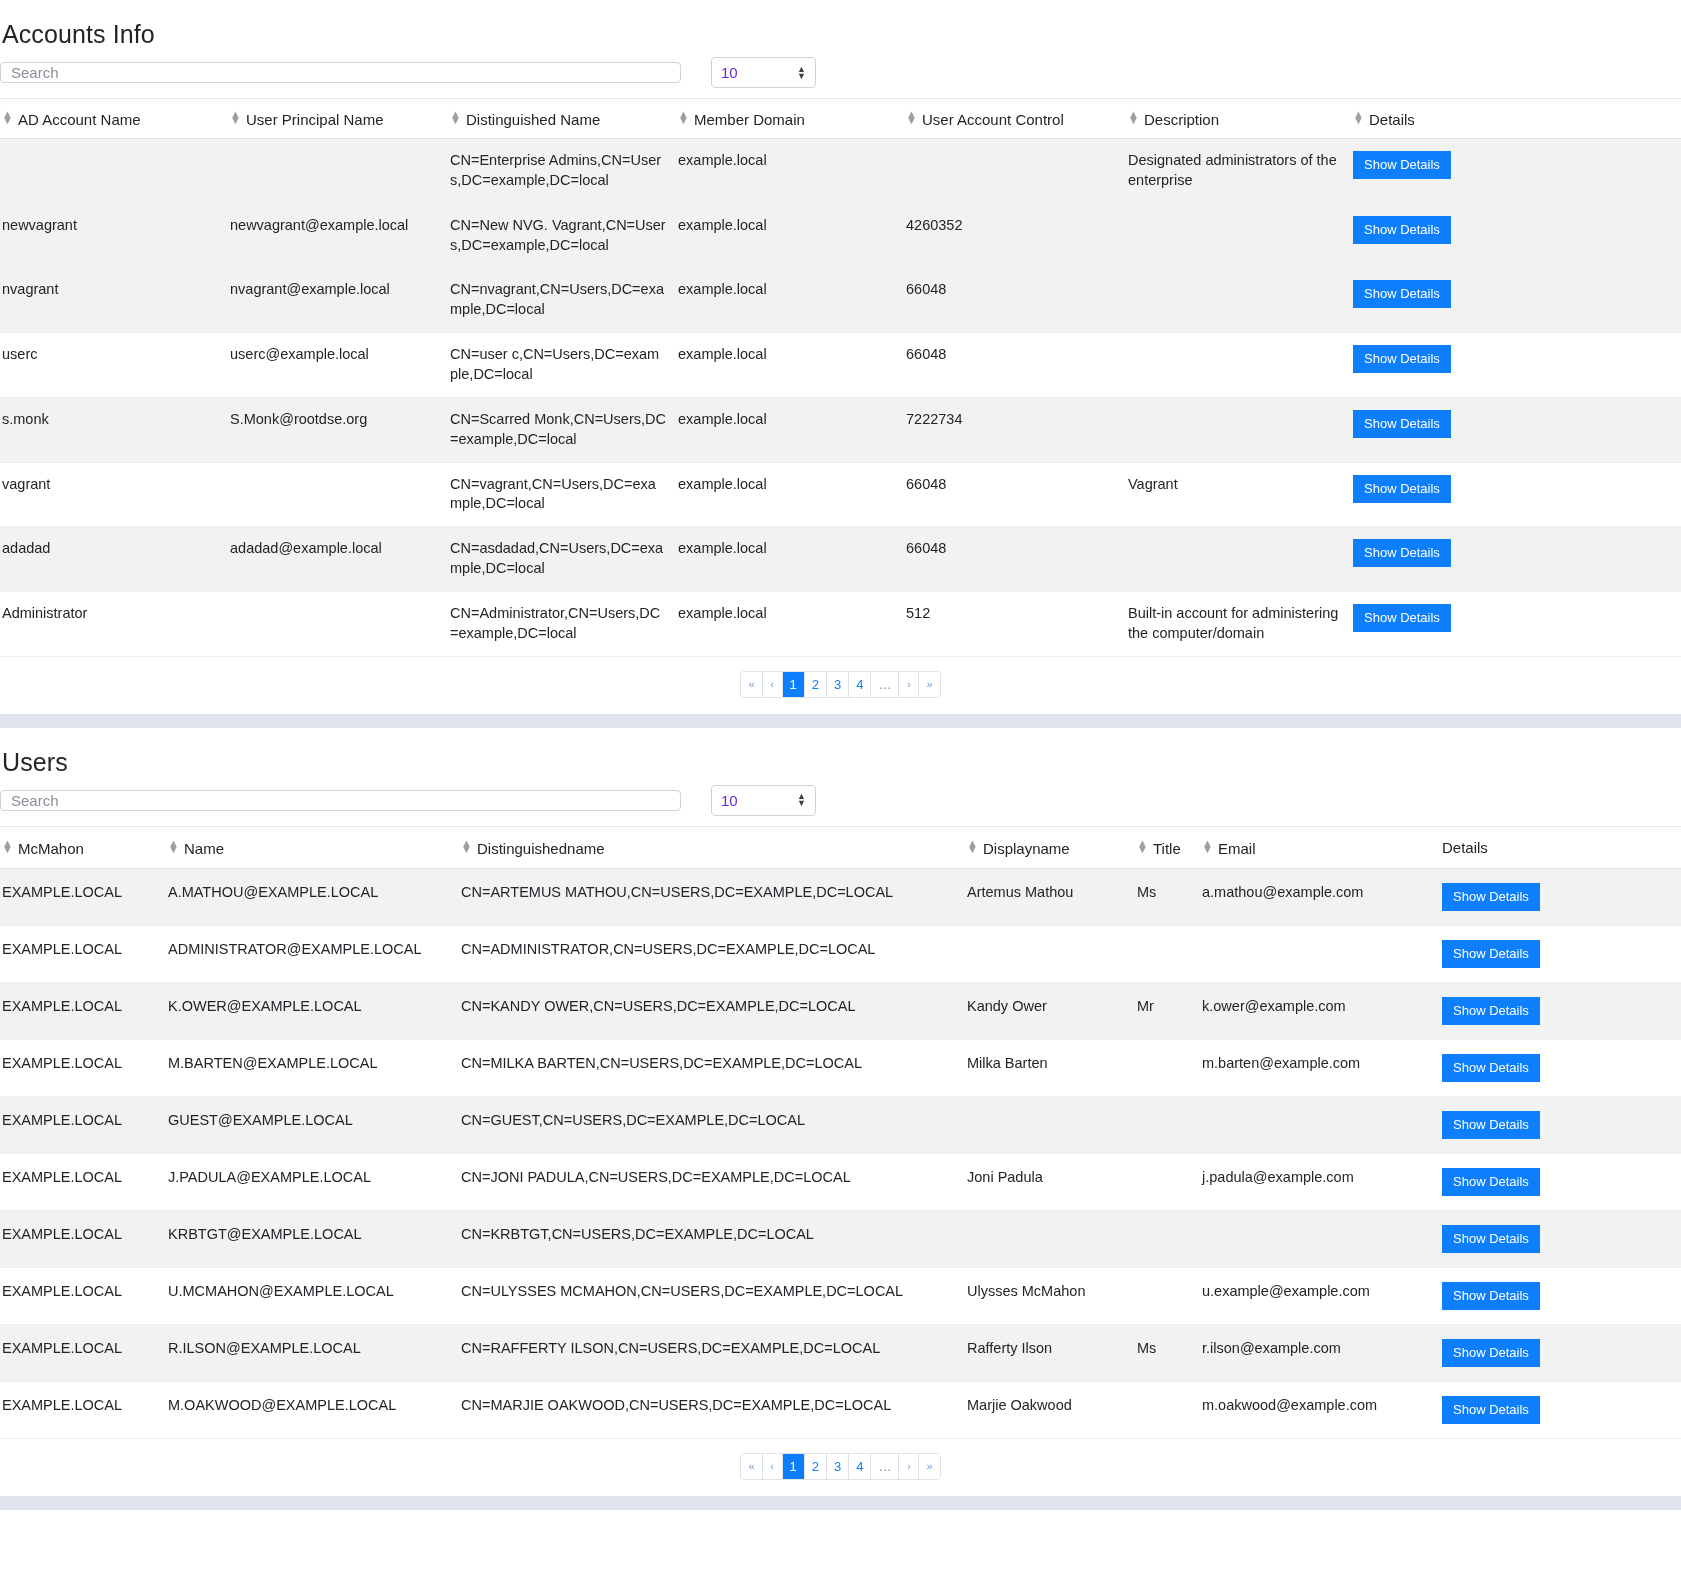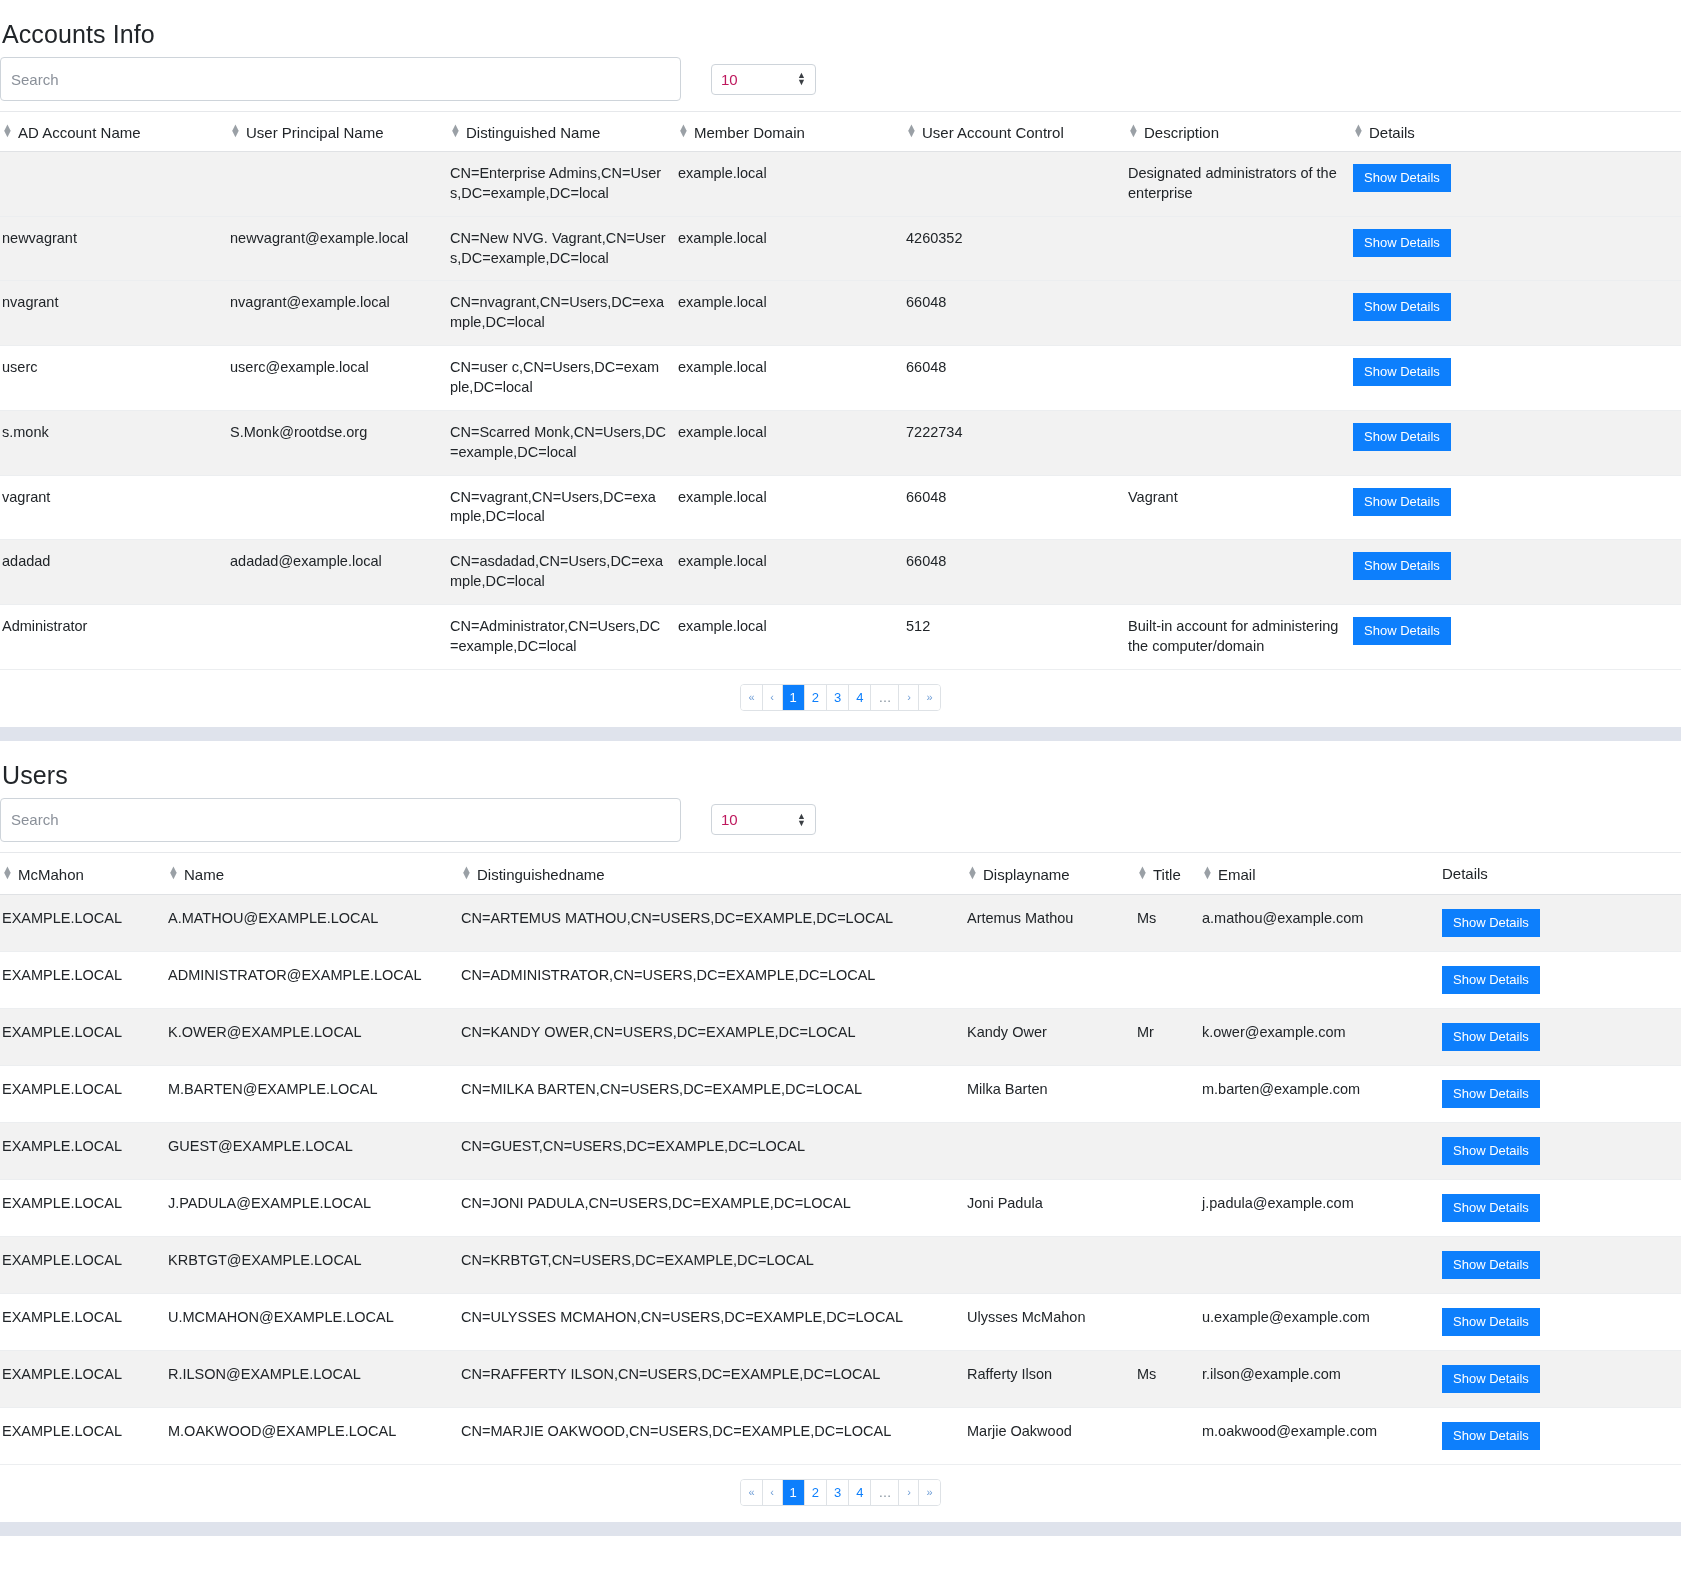--- a/index.html
+++ b/index.html
@@ -25,42 +25,42 @@
   }
 
   .controls-row {
     display: flex;
     align-items: center;
     gap: 30px;
     padding: 4px 0 10px 0;
   }
   .search-input {
     width: 681px;
-    height: 44px;
+    height: 21px;
     border: 1px solid #ced4da;
     border-radius: 4px;
     padding: 4px 10px;
     font-size: 15px;
     font-family: "Liberation Sans", sans-serif;
     color: #495057;
     background: #fff;
     outline: none;
   }
   .search-input::placeholder { color: #8a9099; }
 
   .page-size-wrap { position: relative; }
   .page-size {
     width: 105px;
     height: 31px;
     border: 1px solid #ced4da;
     border-radius: 4px;
     padding: 3px 26px 3px 9px;
     font-size: 15px;
     font-family: "Liberation Sans", sans-serif;
-    color: #be185d;
+    color: #6d28d9;
     background: #fff;
     -webkit-appearance: none;
     appearance: none;
     outline: none;
   }
   .page-size-arrows {
     position: absolute;
     right: 10px; top: 50%;
     transform: translateY(-50%);
     font-size: 9px;

